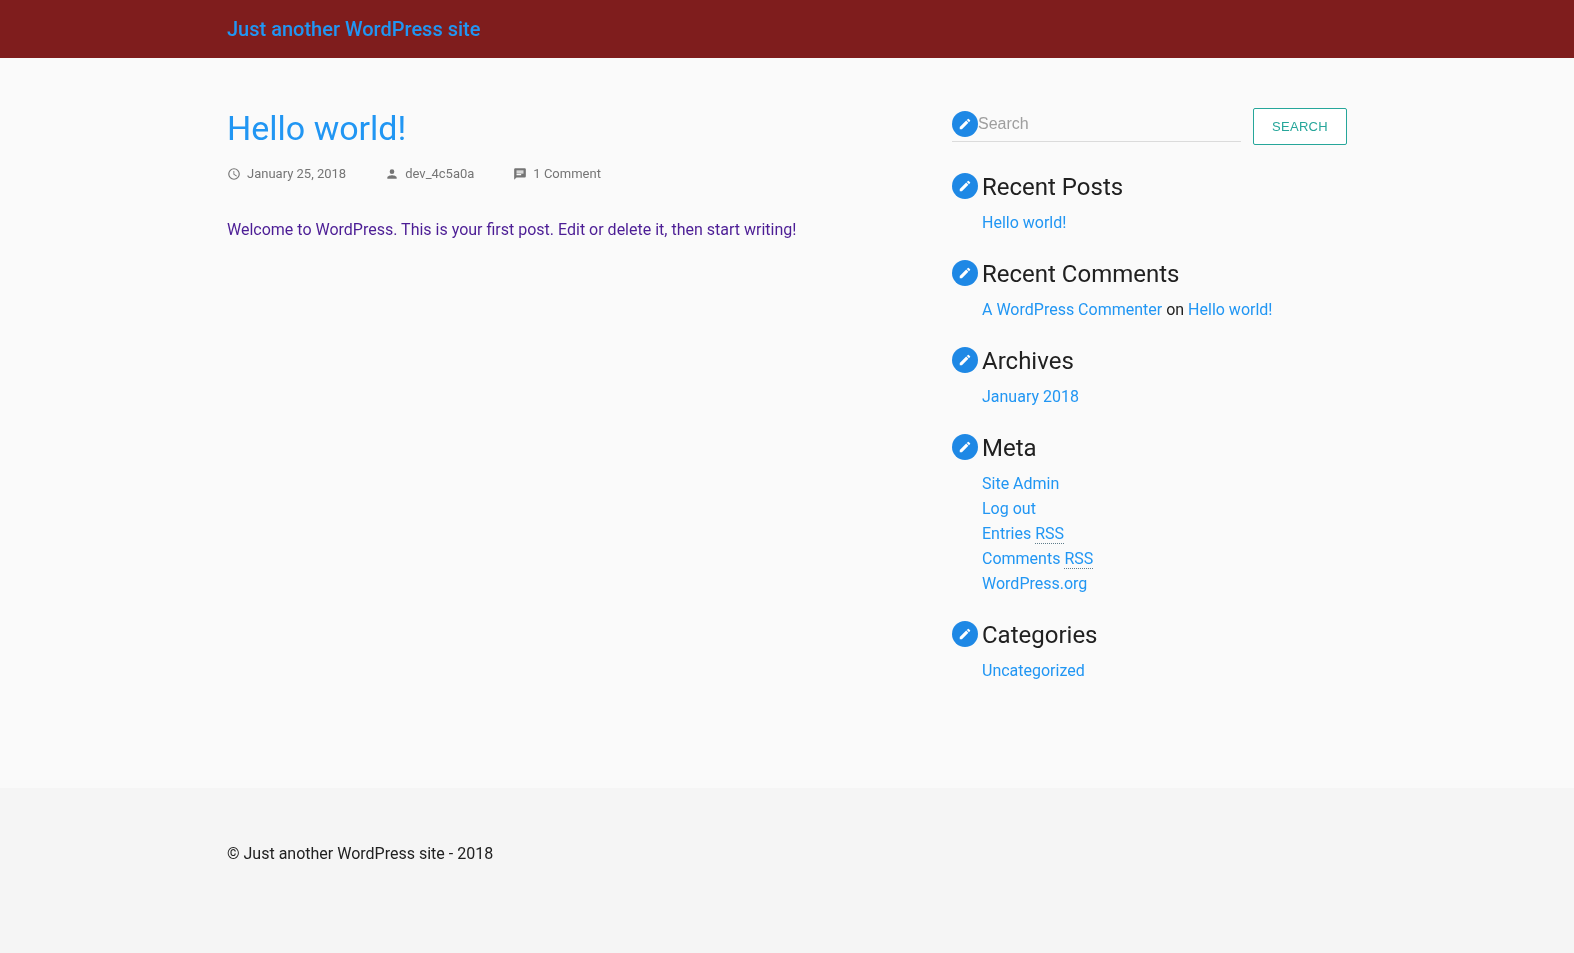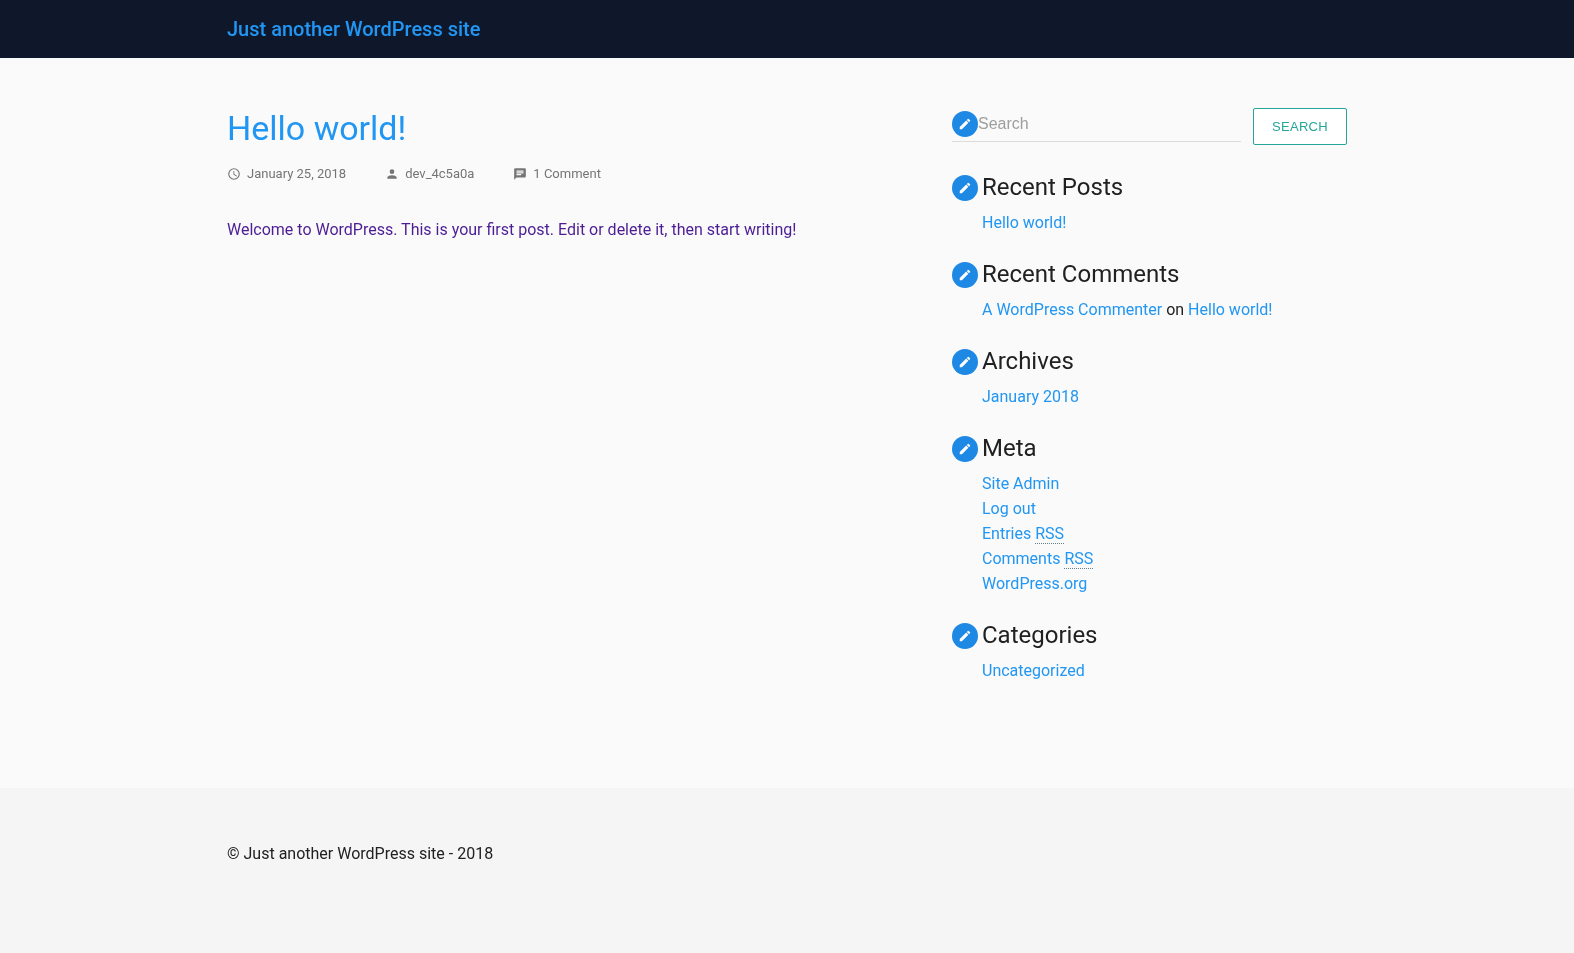--- a/index.html
+++ b/index.html
@@ -4,21 +4,21 @@
 <style>
   * { box-sizing: border-box; margin: 0; padding: 0; }
   body {
     font-family: Roboto, -apple-system, BlinkMacSystemFont, "Segoe UI", Arial, sans-serif;
     background: #fafafa;
     color: #212121;
     font-size: 16px;
   }
   a { color: #2196f3; text-decoration: none; }
   .header {
-    background: #0f172a;
+    background: #7f1d1d;
     padding: 0;
     height: 58px;
     display: flex;
     align-items: center;
   }
   .container {
     max-width: 1160px;
     margin: 0 auto;
     width: 100%;
     padding: 0 20px;
@@ -68,21 +68,21 @@
   }
   .sidebar {
     width: 395px;
     flex-shrink: 0;
   }
   .widget {
     margin-bottom: 28px;
   }
   .widget-header {
     display: flex;
-    align-items: flex-end;
+    align-items: flex-start;
     gap: 4px;
     margin-bottom: 12px;
   }
   .edit-badge {
     width: 26px;
     height: 26px;
     background: #1e88e5;
     border-radius: 50%;
     display: inline-flex;
     align-items: center;

